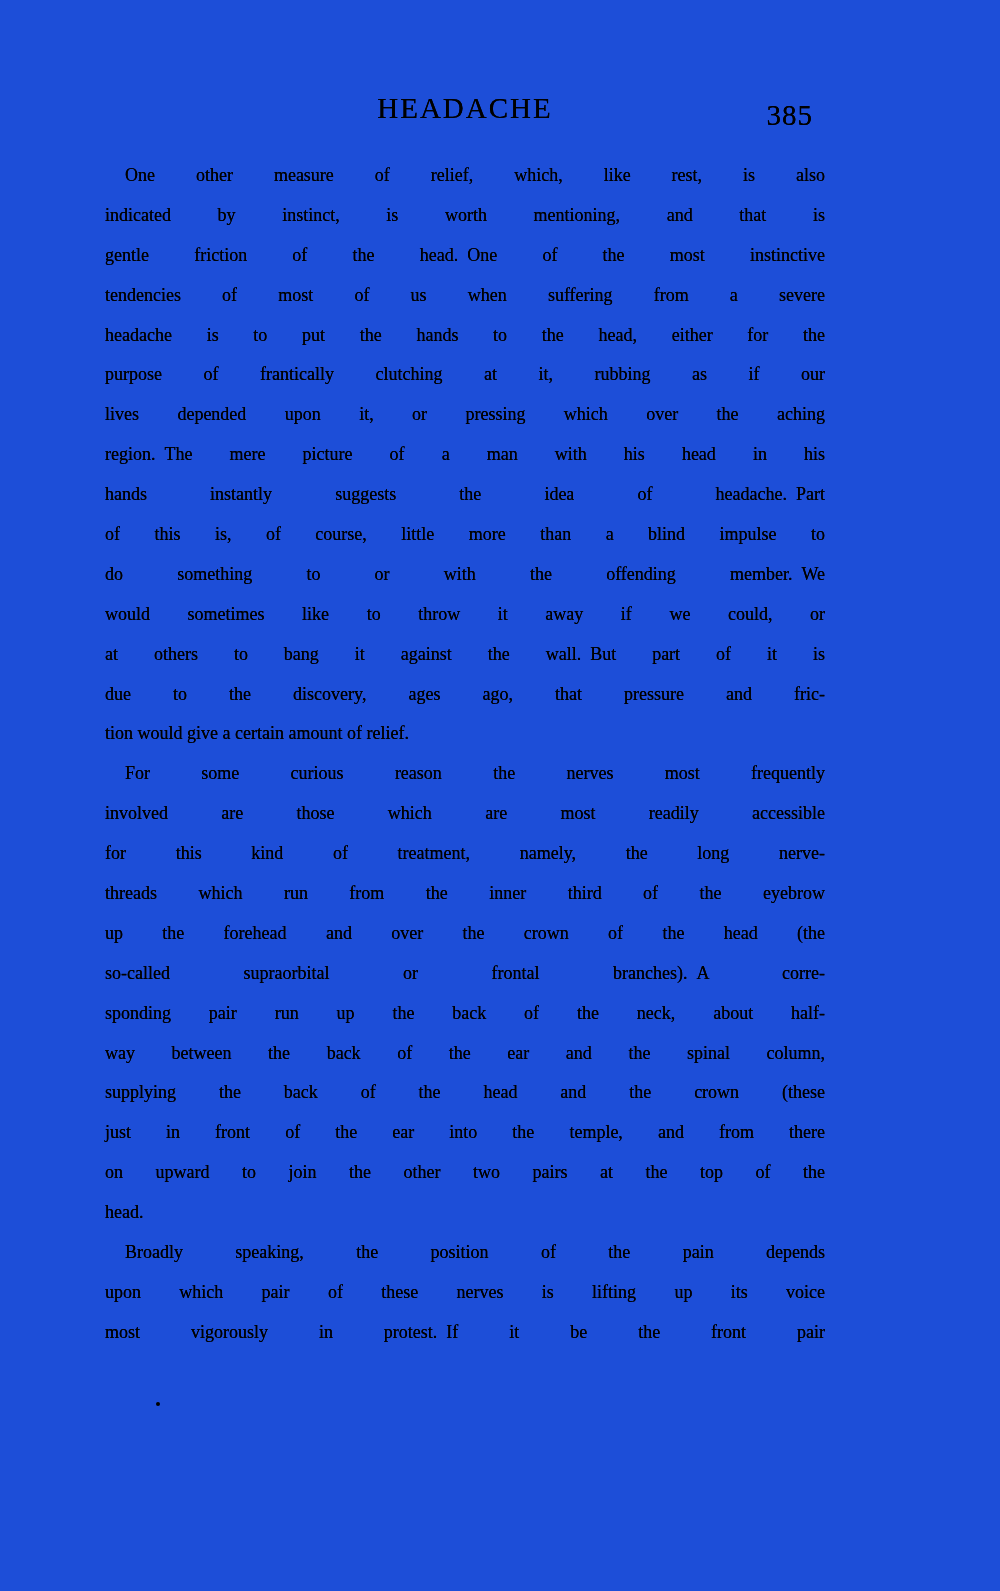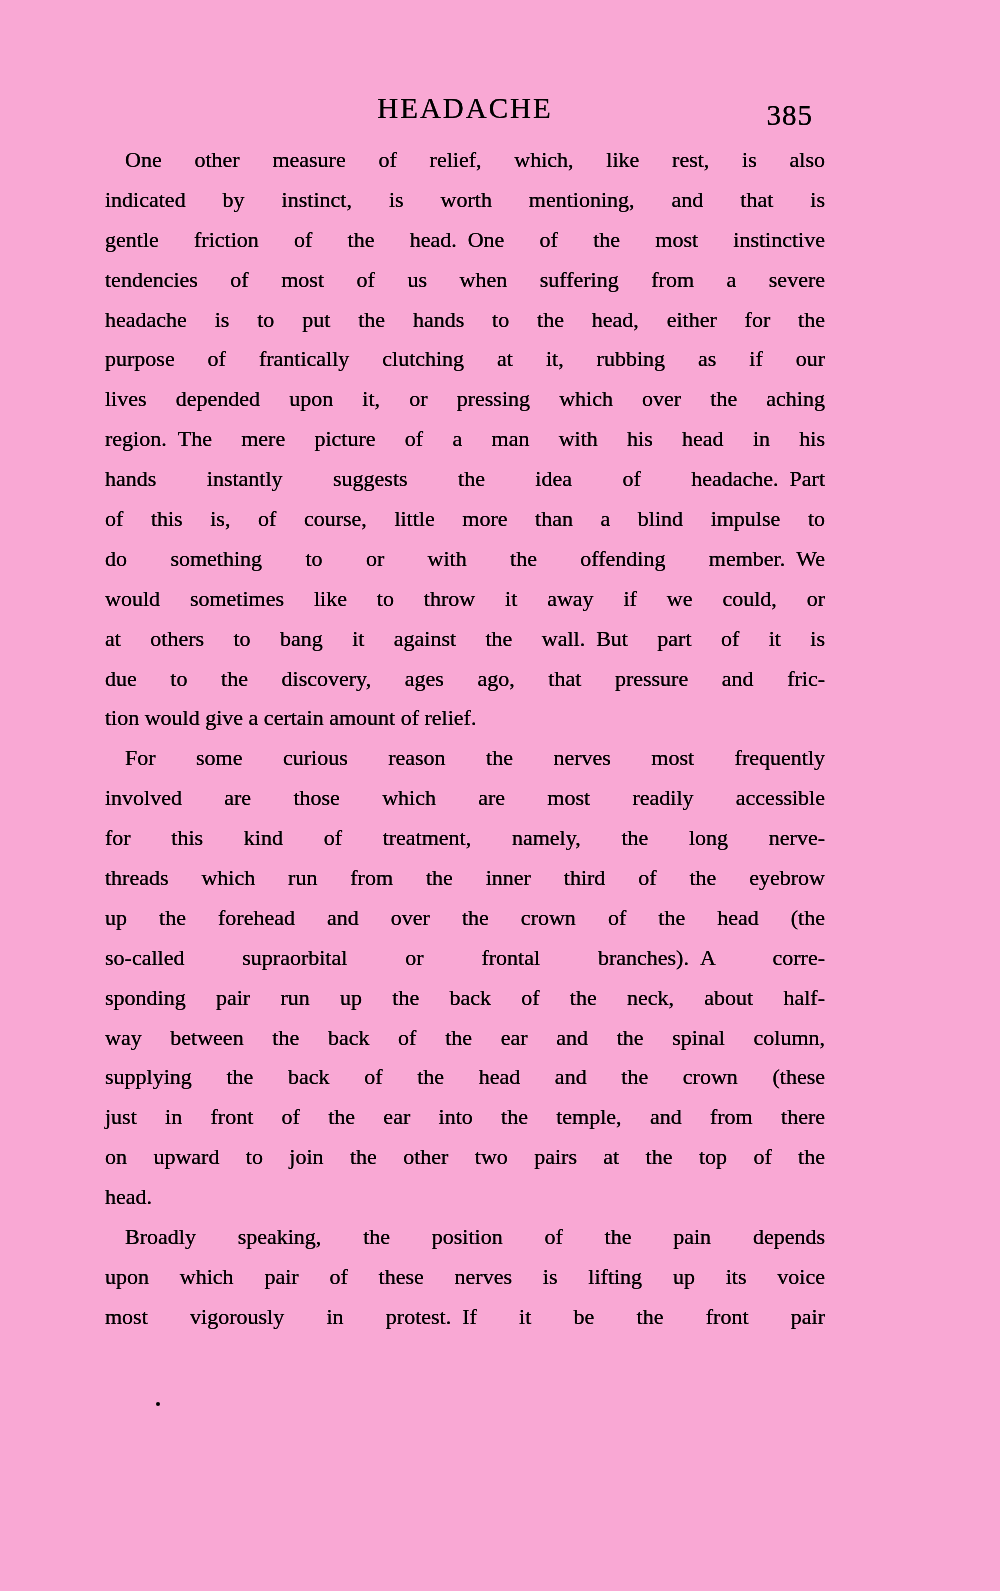--- a/index.html
+++ b/index.html
@@ -11,21 +11,21 @@
     width: 1000px;
     height: 1591px;
     position: relative;
     font-family: "Liberation Serif", "DejaVu Serif", serif;
     color: #000000;
     overflow: hidden;
   }
   .page {
     position: absolute;
     inset: 0;
-    background: #f9a8d4;
+    background: #1d4ed8;
   }
   
   .running-head {
     position: absolute;
     left: 105px;
     top: 91px;
     width: 720px;
     height: 36px;
     font-size: 29px;
     line-height: 34px;
@@ -44,23 +44,23 @@
     right: 12px;
     top: 0;
     letter-spacing: 1px;
     text-shadow: 0 0 0.5px #000;
     margin-top: 7px;
   }
   
   .text-block {
     position: absolute;
     left: 105px;
-    top: 140px;
+    top: 156px;
     width: 720px;
-    font-size: 22px;
+    font-size: 18px;
     line-height: 39.9px;
     text-shadow: 0 0 0.5px #000;
   }
   .paragraph { margin: 0; padding: 0; }
   .line {
     text-align: justify;
     text-align-last: justify;
     height: 39.9px;
     overflow: visible;
   }

